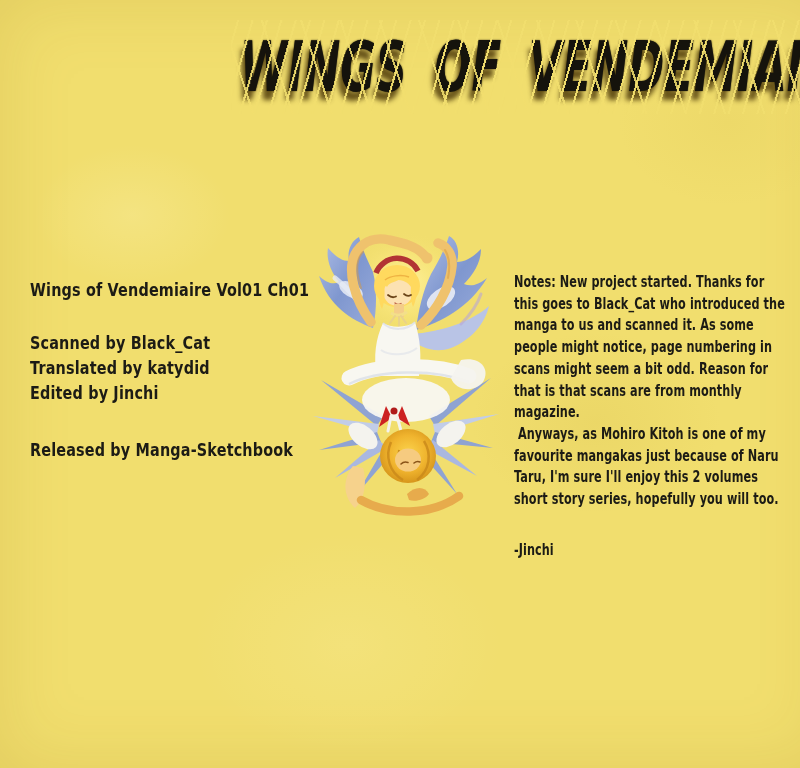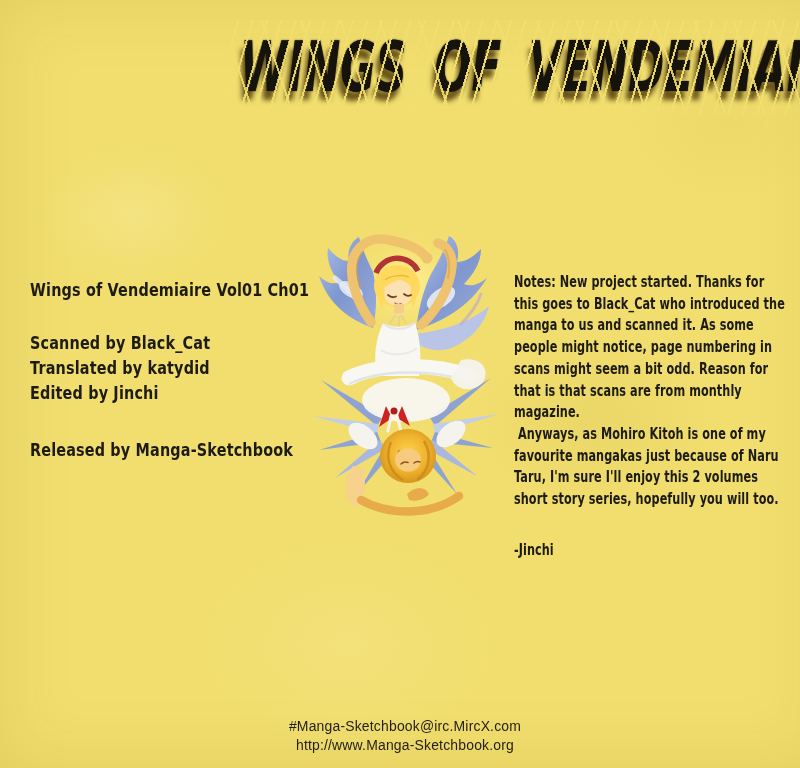--- a/index.html
+++ b/index.html
@@ -176,20 +176,14 @@
     <path d="M50,272 C78,288 120,288 148,268" stroke="#e7ab4c" stroke-width="8.5" fill="none" stroke-linecap="round"></path>
     <path d="M96,266 C104,258 114,258 118,266 C114,272 104,274 98,272 Z" fill="#e7ab4c"></path>
   </svg>
 
   <div class="notes">
     <p><b>Notes:</b><span> New project started. Thanks for this goes to Black_Cat who introduced the manga to us and scanned it. As some people might notice, page numbering in scans might seem a bit odd. Reason for that is that scans are from monthly magazine.</span></p>
     <p> Anyways, as Mohiro Kitoh is one of my favourite mangakas just because of Naru Taru, I'm sure I'll enjoy this 2 volumes short story series, hopefully you will too.</p>
     <p class="signature">-Jinchi</p>
   </div>
 
-  <div class="footer">
-    <span class="footer-inner">
-      <p>#Manga-Sketchbook@irc.MircX.com</p>
-      <p>http://www.Manga-Sketchbook.org</p>
-    </span>
-  </div>
 
 </div>
 
 </body></html>

